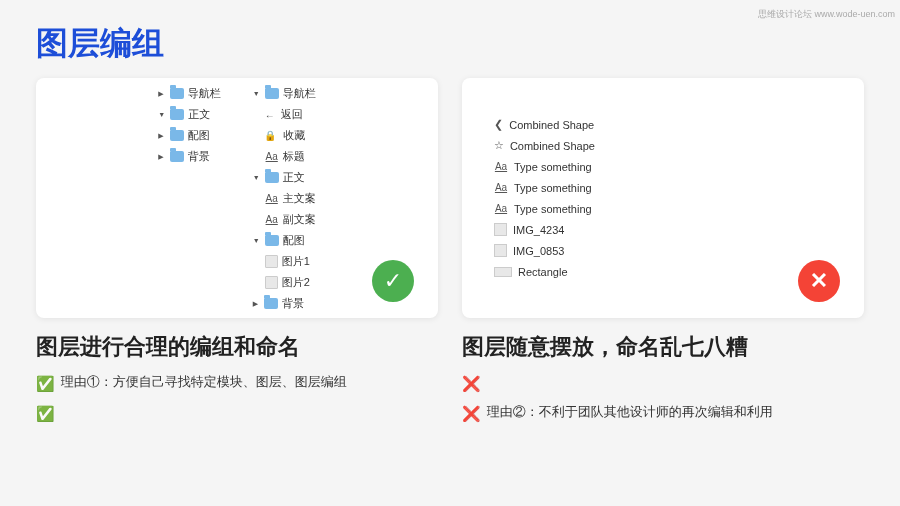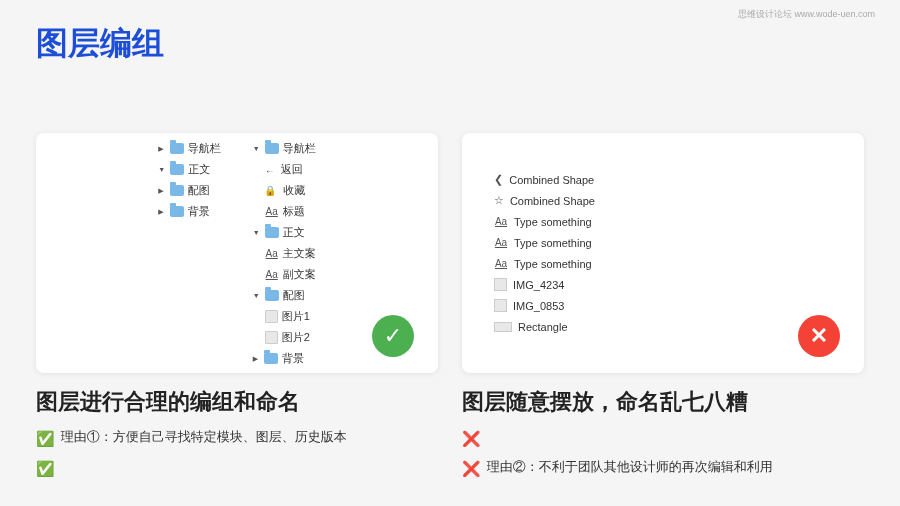--- a/index.html
+++ b/index.html
@@ -8,21 +8,21 @@
       height: 506px;
       background: #f5f5f5;
       font-family: 'PingFang SC', 'Microsoft YaHei', sans-serif;
       overflow: hidden;
       position: relative;
     }
 
     .watermark {
       position: absolute;
       top: 8px;
-      right: 25px;
+      right: 5px;
       font-size: 9px;
       color: #aaa;
     }
 
     .page-title {
       position: absolute;
       top: 22px;
       left: 36px;
       font-size: 32px;
       font-weight: bold;
@@ -31,21 +31,20 @@
 
     .main-content {
       position: absolute;
       top: 78px;
       left: 36px;
       right: 36px;
       bottom: 20px;
       display: flex;
       flex-direction: column;
       gap: 14px;
-      justify-content: flex-end;
     }
 
     .panels-row {
       display: flex;
       gap: 24px;
       height: 240px;
     }
 
     .panel {
       flex: 1;
@@ -385,21 +384,21 @@
     </div>
 
   </div>
 
   <div class="desc-row">
 
     <div class="desc-col">
       <div class="desc-title">图层进行合理的编组和命名</div>
       <div class="desc-item">
         <span class="bullet-good">✅</span>
-        <span>理由①：方便自己寻找特定模块、图层、历史版本</span>
+        <span>理由①：方便自己寻找特定模块、图层、图层编组</span>
       </div>
       <div class="desc-item">
         <span class="bullet-good">✅</span>
       </div>
     </div>
 
     <div class="desc-col">
       <div class="desc-title">图层随意摆放，命名乱七八糟</div>
       <div class="desc-item">
         <span class="bullet-bad">❌</span>

